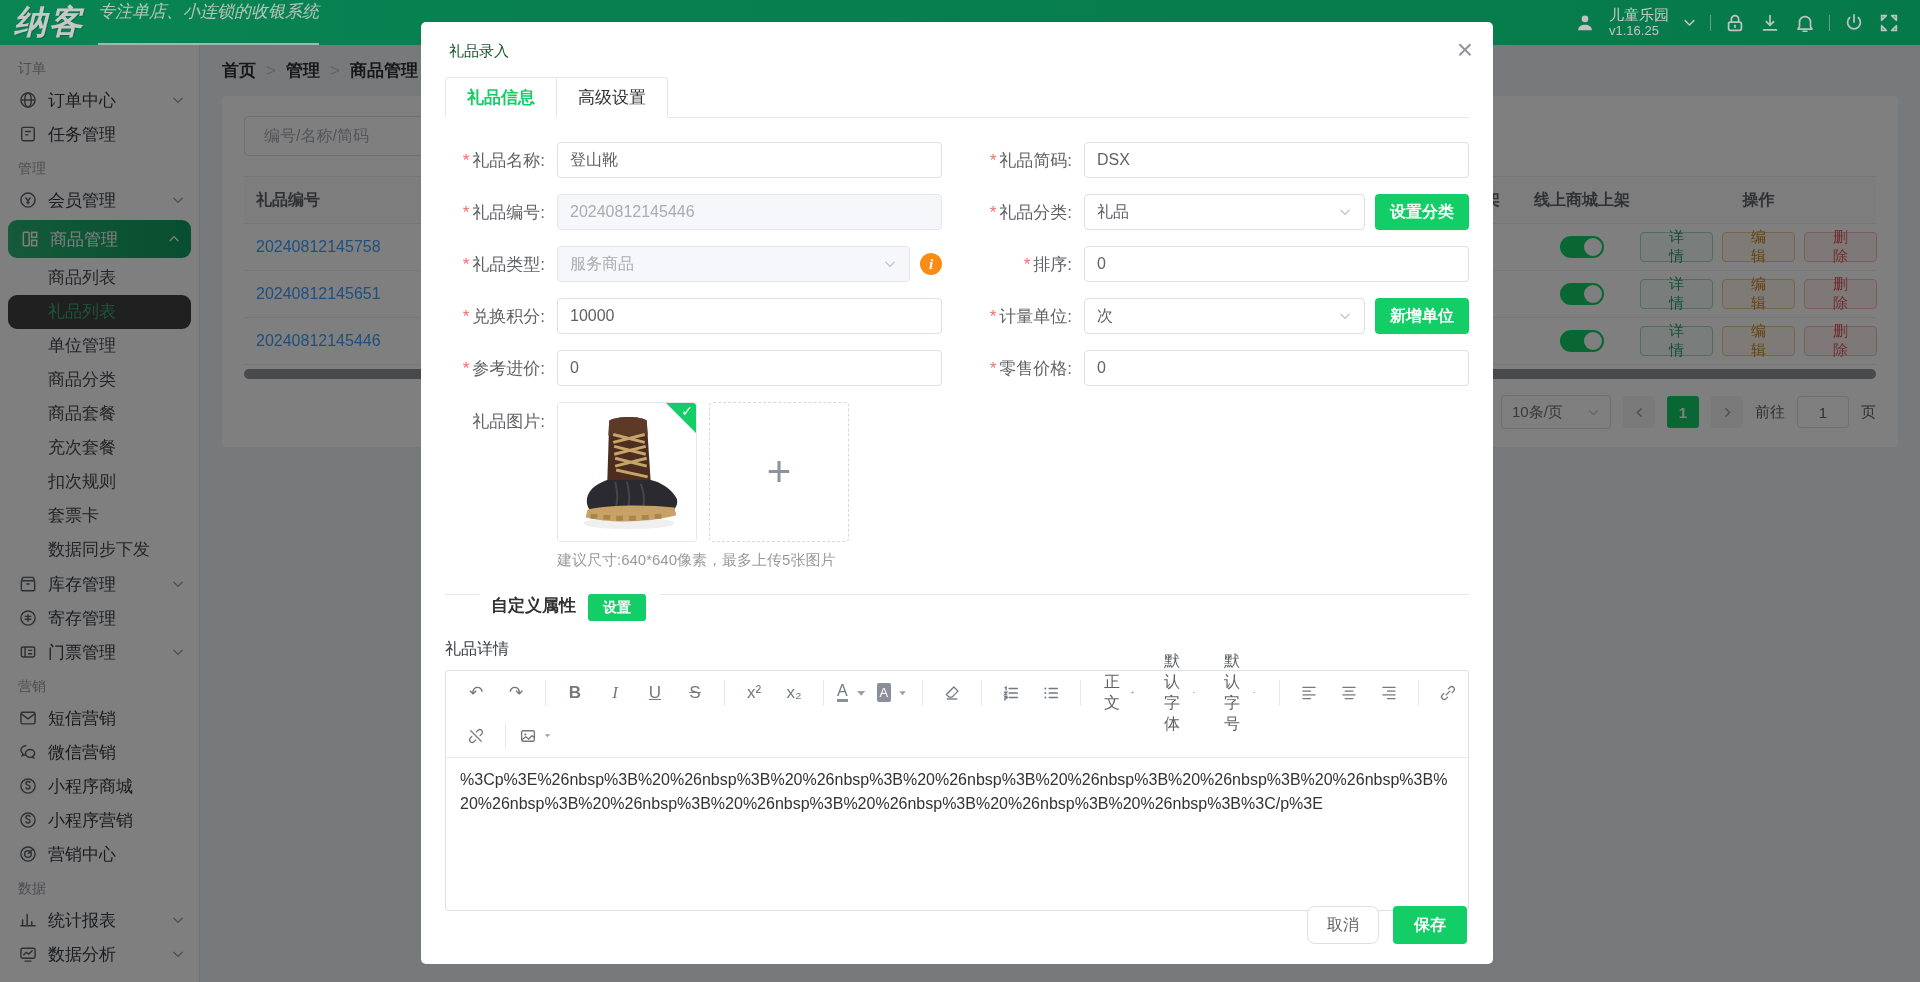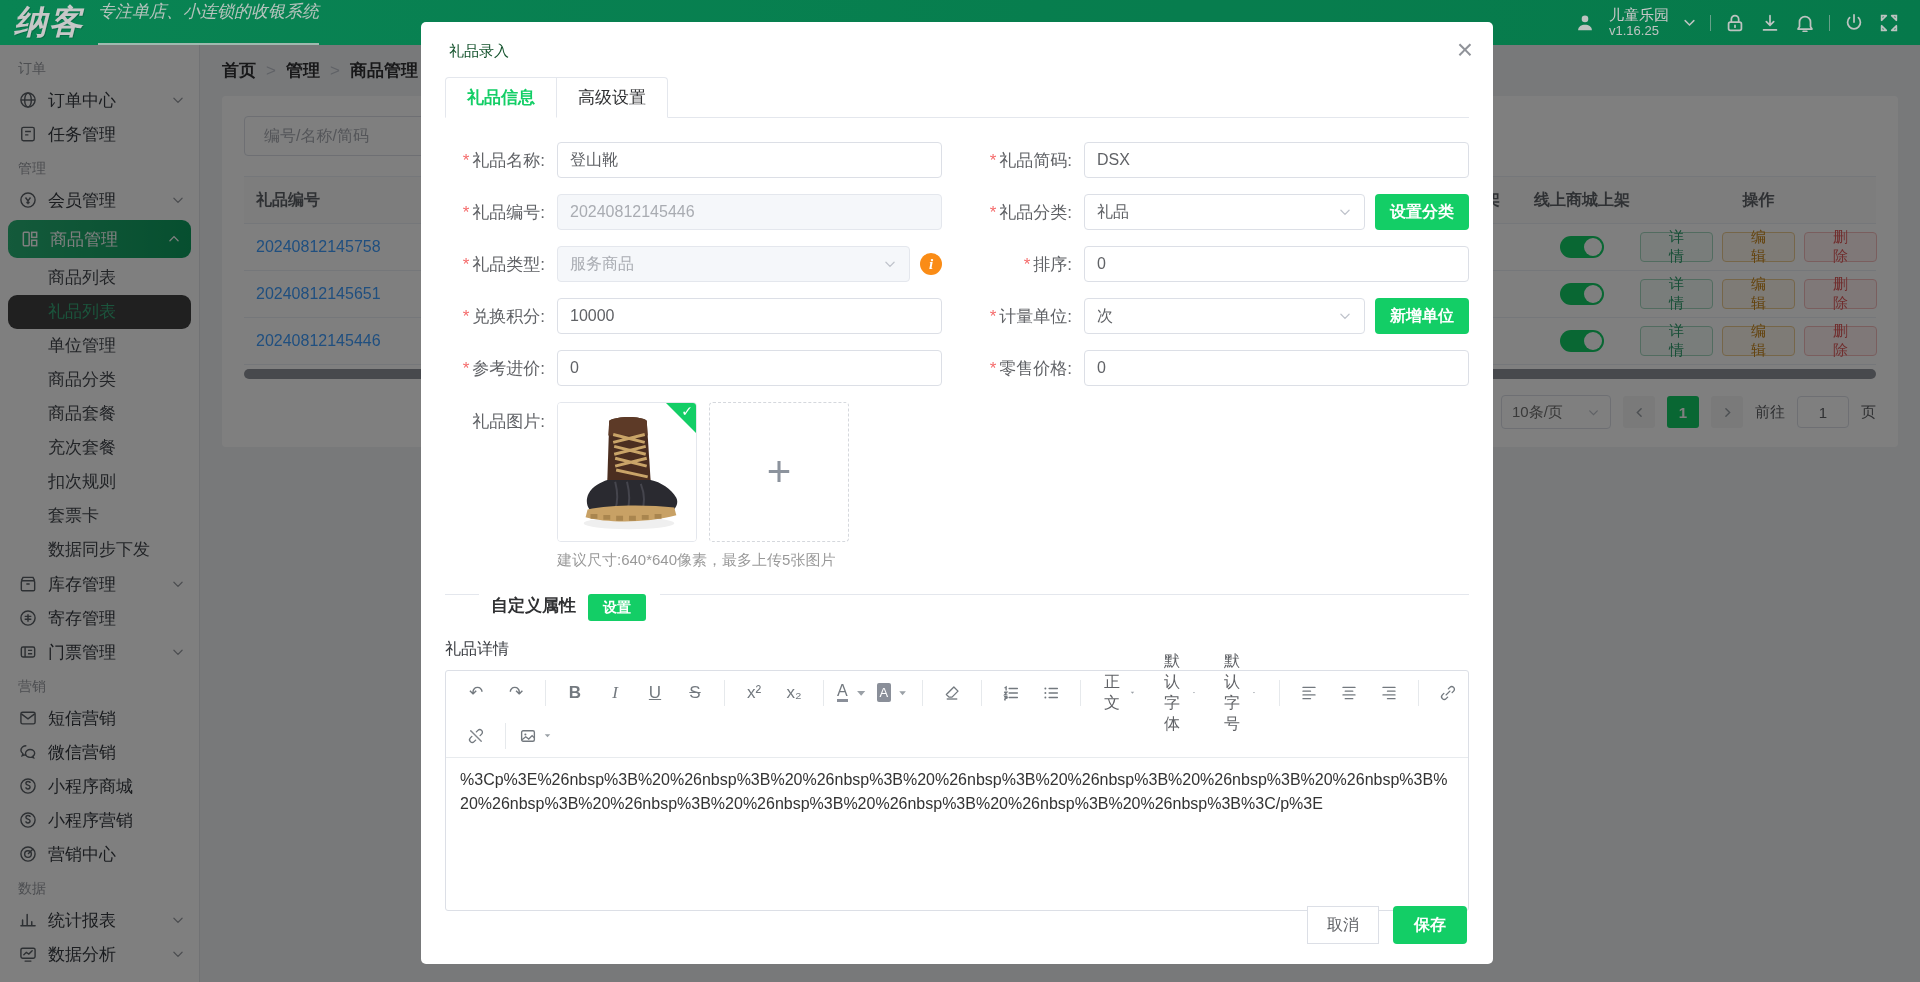--- a/index.html
+++ b/index.html
@@ -106,21 +106,21 @@
   .tb-b{font-weight:bold}
   .tb-i{font-style:italic;font-family:"Liberation Serif",serif}
   .tb-u{text-decoration:underline}
   .tb-s{text-decoration:line-through}
   .fc{border-bottom:3px solid #8a8f99;line-height:1.05;font-size:16px}
   .bc{width:19px;height:19px;background:#8a8f99;color:#fff;border-radius:2px;font-size:13px;display:flex;align-items:center;justify-content:center}
   .tcar{width:11px;height:11px;color:#9aa0a6;margin-left:5px}
   .tdrop{display:flex;align-items:center;height:33px;padding:0 10px;font-size:16px;color:#606266;margin:0 4px;cursor:pointer}
   .ed-content{padding:10px 14px;height:152px;font-size:16px;line-height:1.5;color:#333;word-break:break-all;overflow:hidden}
   .mfooter{position:absolute;bottom:20px;right:26px;display:flex;gap:14px}
-  .btn-cancel{height:38px;padding:0 19px;border:1px solid #dcdfe6;border-radius:0;background:#fff;color:#606266;font-size:16px;cursor:pointer;font-family:inherit}
+  .btn-cancel{height:38px;padding:0 19px;border:1px solid #dcdfe6;border-radius:8px;background:#fff;color:#606266;font-size:16px;cursor:pointer;font-family:inherit}
   .btn-save{height:38px;padding:0 21px;border:none;border-radius:4px;background:#13ce66;color:#fff;font-size:16px;font-weight:bold;cursor:pointer;font-family:inherit}
 </style>
 </head>
 <body>
 
 <div class="topbar">
   <div class="brand">
     <span class="logo">纳客</span>
     <span class="tagline">专注单店、小连锁的收银系统</span>
   </div>

